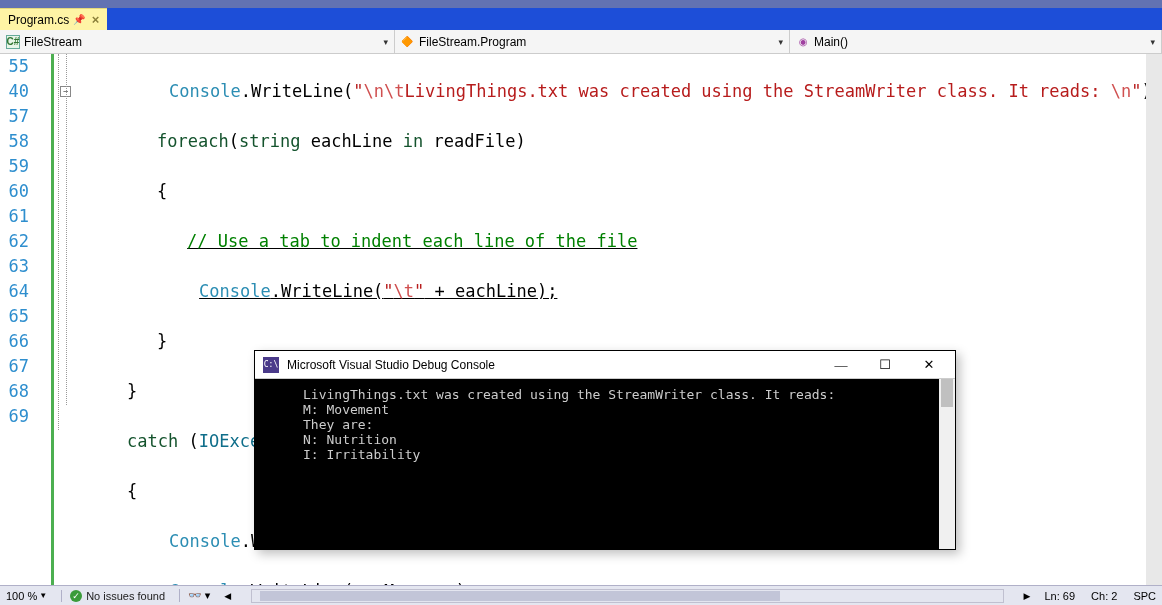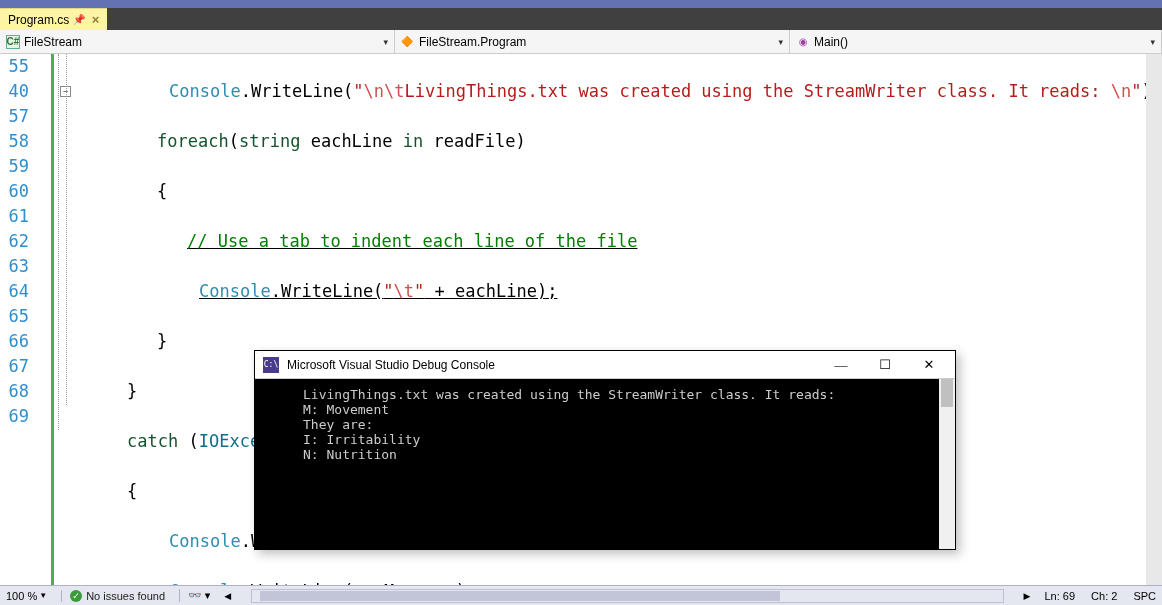--- a/index.html
+++ b/index.html
@@ -1,18 +1,18 @@
 <!DOCTYPE html>
 <html><head>
 <meta charset="utf-8">
 <style>
 * { margin:0; padding:0; box-sizing:border-box; }
 body { font-family:"Segoe UI",Tahoma,sans-serif; font-size:13px; background:#fff; width:1162px; height:605px; overflow:hidden; position:relative; }
 .topbar { height:8px; background:#6272b2; }
-.tabstrip { height:22px; background:#404040; display:flex; align-items:flex-start; }
+.tabstrip { height:22px; background:#1d4ed8; display:flex; align-items:flex-start; }
 .tab { background:#fef4a5; height:22px; padding:2px 8px; display:flex; align-items:center; gap:4px; font-size:12px; border-top:1px solid #e5d87a; }
 .tab .pin { color:#8a7f3a; font-size:10px; }
 .tab .close { color:#8a7f3a; font-weight:bold; cursor:pointer; font-size:13px; margin-left:2px; }
 .nav { height:24px; background:#f5f5f5; border-bottom:1px solid #ccc; display:flex; align-items:center; }
 .nav-seg { display:flex; align-items:center; height:100%; border-right:1px solid #ccc; padding:0 6px; gap:4px; font-size:12px; }
 .nav-seg.first { width:395px; }
 .nav-seg.second { width:395px; }
 .nav-seg.third { flex:1; }
 .nav-icon { width:14px; height:14px; display:inline-flex; align-items:center; justify-content:center; font-size:10px; }
 .nav-drop { margin-left:auto; font-size:9px; color:#333; }
@@ -131,21 +131,21 @@
 <div class="console-win">
   <div class="console-title">
     <span class="console-ico">C:\</span>
     <span>Microsoft Visual Studio Debug Console</span>
     <div class="console-btns">
       <div class="console-btn">—</div>
       <div class="console-btn">☐</div>
       <div class="console-btn">✕</div>
     </div>
   </div>
-  <div class="console-body"><div>LivingThings.txt was created using the StreamWriter class. It reads:</div><div></div><div>M: Movement</div><div>They are:</div><div>I: Irritability</div><div>N: Nutrition</div>
+  <div class="console-body"><div>LivingThings.txt was created using the StreamWriter class. It reads:</div><div></div><div>M: Movement</div><div>They are:</div><div>N: Nutrition</div><div>I: Irritability</div>
     <div class="console-scroll"><div class="console-thumb"></div></div>
   </div>
 </div>
 
 <div class="status">
   <span class="zoom">
       <span>100 %</span> 
       <span style="font-size:8px;">▼</span>
     </span>
   <span class="sep issues">

